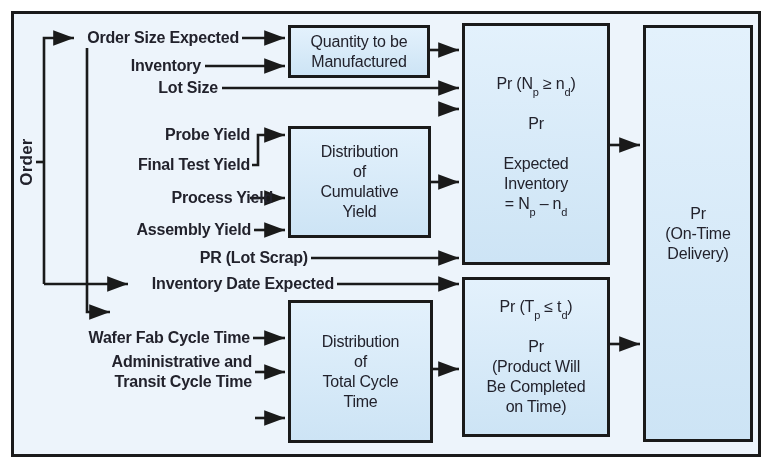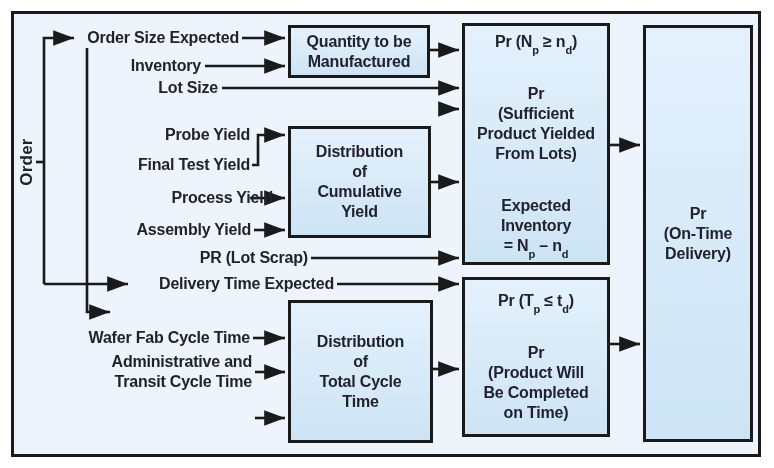--- a/index.html
+++ b/index.html
@@ -20,25 +20,25 @@
   .lbl.ml{white-space:pre-line;}
   .sideways{
     position:absolute;left:27px;top:162px;
     transform:translate(-50%,-50%) rotate(-90deg);
     font-size:17px;font-weight:700;letter-spacing:0.2px;white-space:nowrap;
   }
   .pbox{
     position:absolute;box-sizing:border-box;border:3px solid #1a1a1a;
     background:linear-gradient(180deg,#e3f1fc 0%,#cde4f5 100%);
     display:flex;flex-direction:column;align-items:center;justify-content:center;
-    text-align:center;font-size:16px;font-weight:700;line-height:20px;
+    text-align:center;font-size:16px;font-weight:400;line-height:20px;
     letter-spacing:-0.2px;color:#22222c;
   }
   .pbox .ml{white-space:pre-line;}
-  .grp{margin:16px 0;}
+  .grp{margin:10px 0;}
   sub.sb{font-size:11px;position:relative;bottom:-3px;line-height:0;}
 </style>
 </head>
 <body>
 
 <div id="stage">
 
   <div class="frame"></div>
 
   <svg class="wires" viewBox="0 0 774 468">
@@ -75,21 +75,21 @@
   <div class="sideways">Order</div>
 
   <div class="lbl" style="right:535px;top:28px">Order Size Expected</div>
   <div class="lbl" style="right:573px;top:56px">Inventory</div>
   <div class="lbl" style="right:556px;top:78px">Lot Size</div>
   <div class="lbl" style="right:524px;top:125px">Probe Yield</div>
   <div class="lbl" style="right:524px;top:155px">Final Test Yield</div>
   <div class="lbl" style="right:501px;top:188px">Process Yield</div>
   <div class="lbl" style="right:523px;top:220px">Assembly Yield</div>
   <div class="lbl" style="right:466px;top:248px">PR (Lot Scrap)</div>
-  <div class="lbl" style="right:440px;top:274px">Delivery Time Expected</div>
+  <div class="lbl" style="right:440px;top:274px">Inventory Date Expected</div>
   <div class="lbl" style="right:524px;top:328px">Wafer Fab Cycle Time</div>
   <div class="lbl ml" style="right:522px;top:352px">Administrative and
 Transit Cycle Time</div>
 
   <div class="pbox" style="left:288px;top:25px;width:142px;height:53px">
     <div class="ml">Quantity to be
 Manufactured</div>
   </div>
 
   <div class="pbox" style="left:288px;top:126px;width:143px;height:112px">
@@ -105,23 +105,20 @@
 Total Cycle
 Time</div>
   </div>
 
   <div class="pbox" style="left:462px;top:23px;width:148px;height:242px">
     <div class="grp">
       <span>Pr (N</span><sub class="sb">p</sub><span> ≥ n</span><sub class="sb">d</sub><span>)</span>
     </div>
     <div class="grp">
       <div>Pr</div>
-      <div class="ml">(Sufficient
-Product Yielded
-From Lots)</div>
     </div>
     <div class="grp">
       <div class="ml">Expected
 Inventory</div>
       <div>
         <span>= N</span><sub class="sb">p</sub><span> – n</span><sub class="sb">d</sub><span></span>
       </div>
     </div>
   </div>
 

